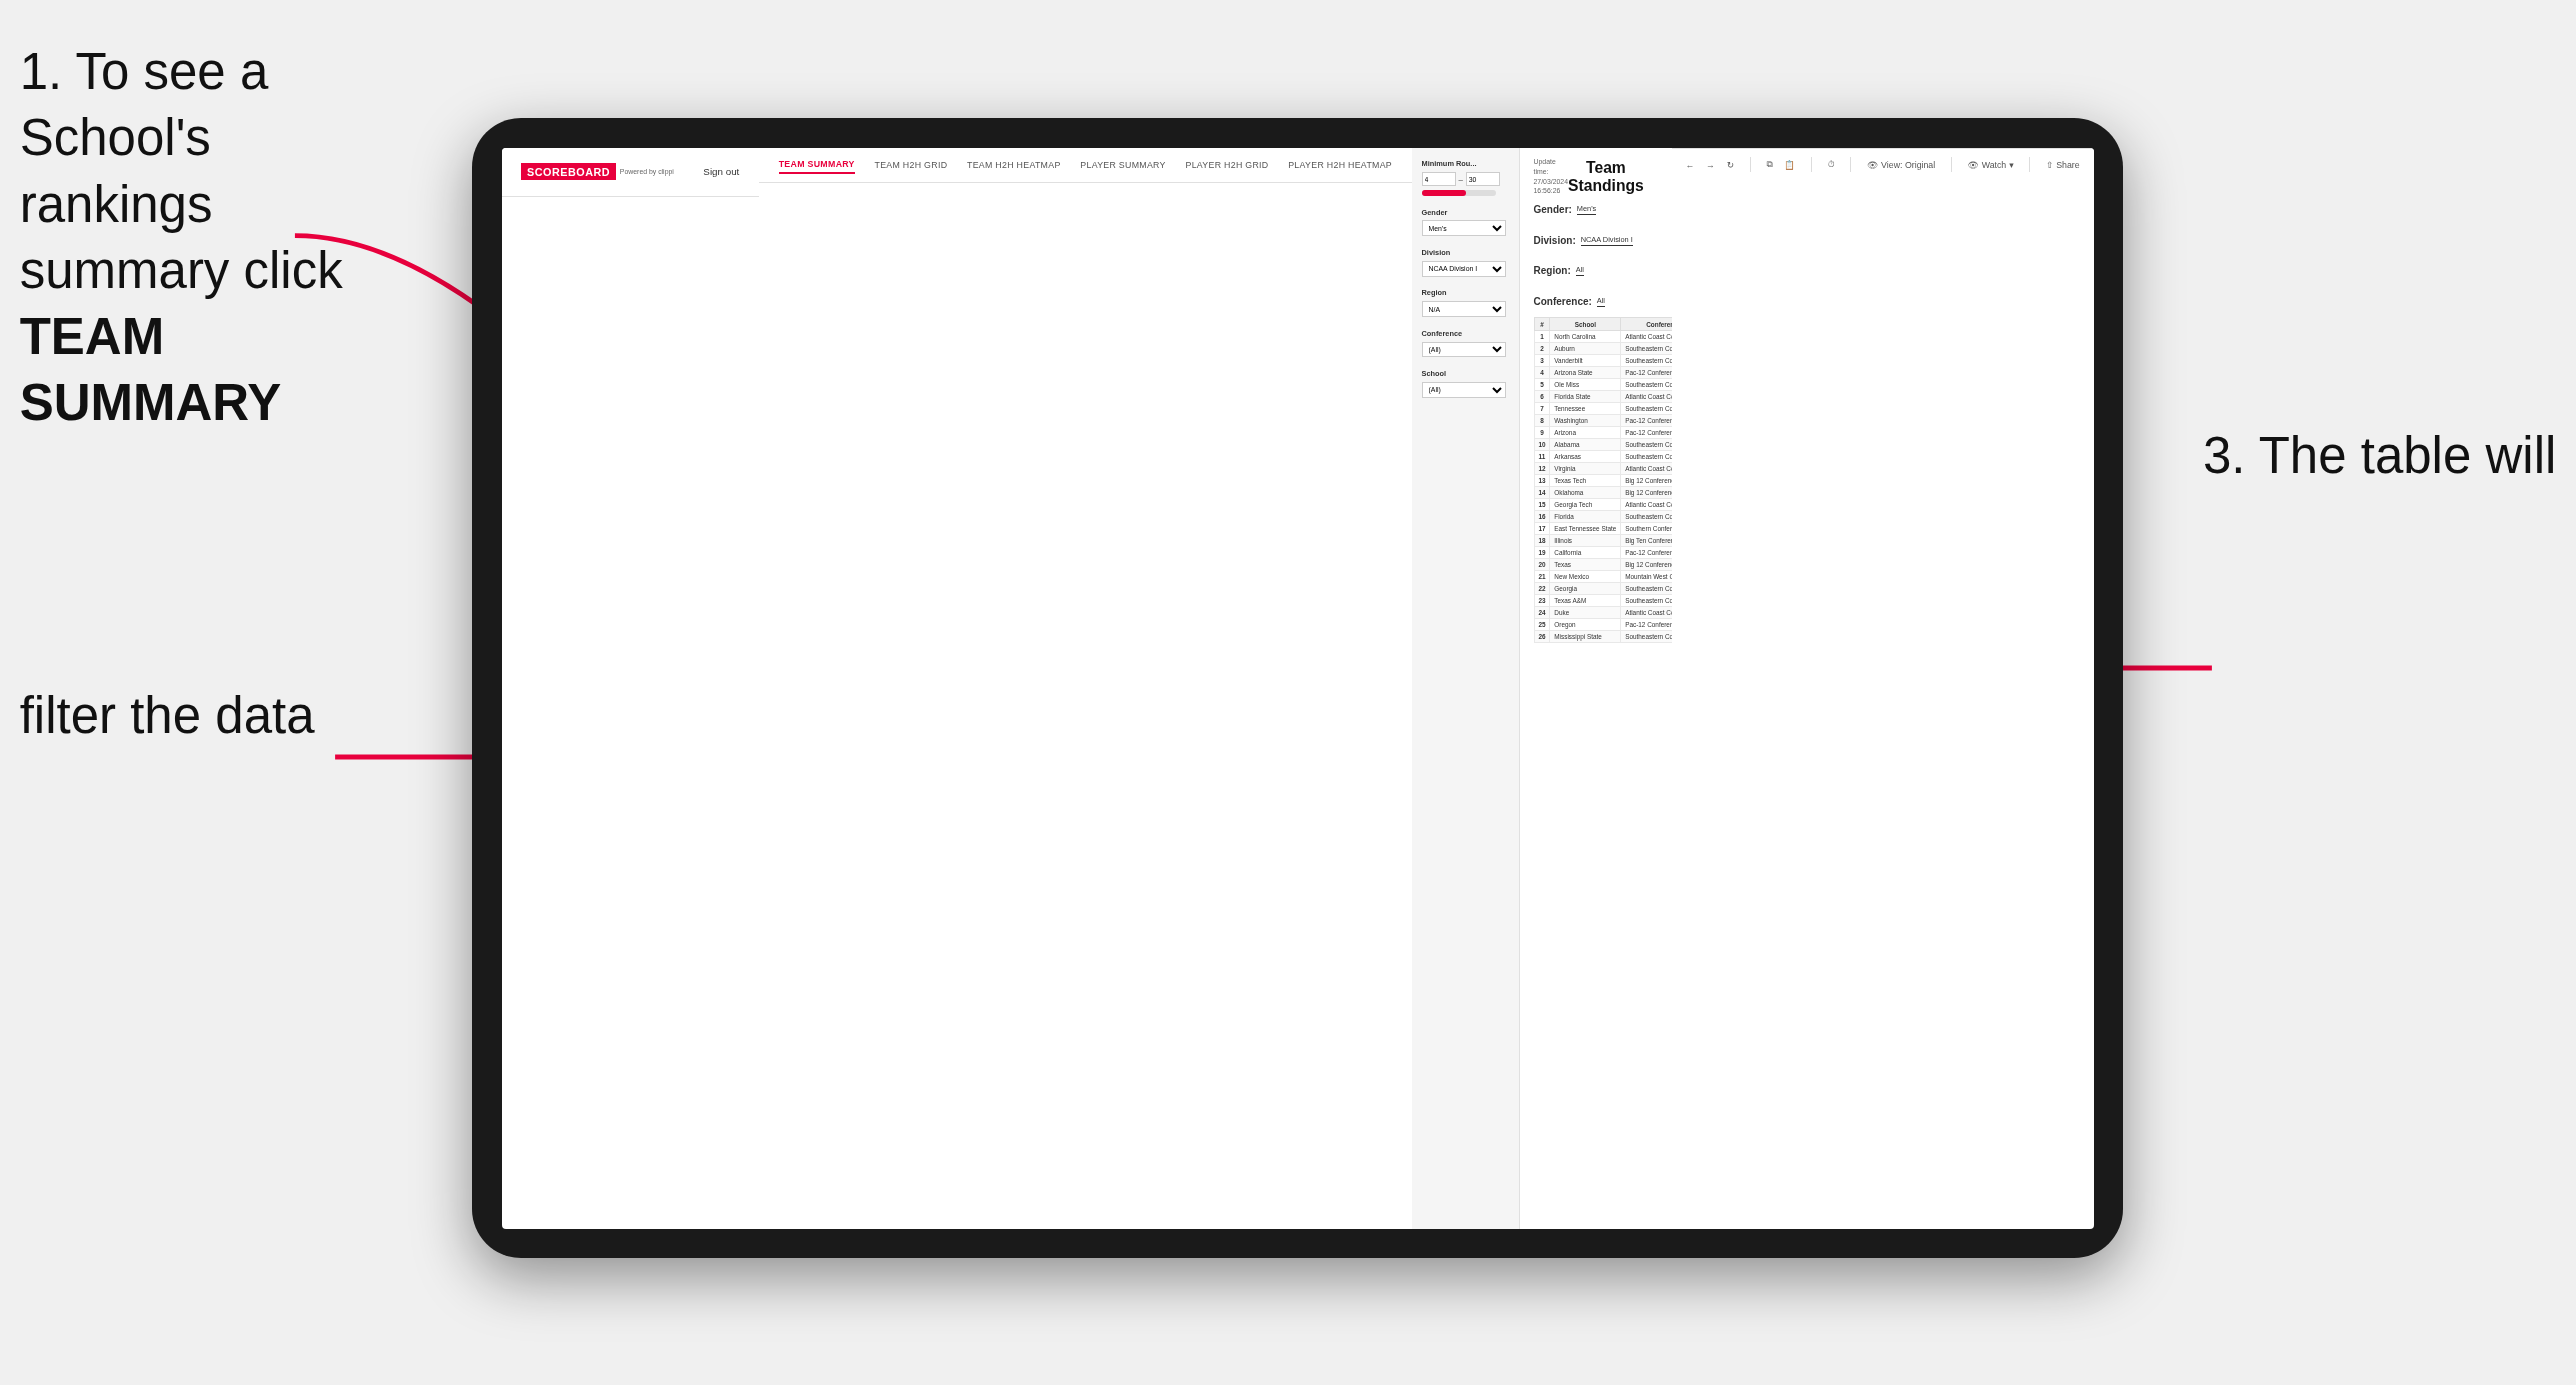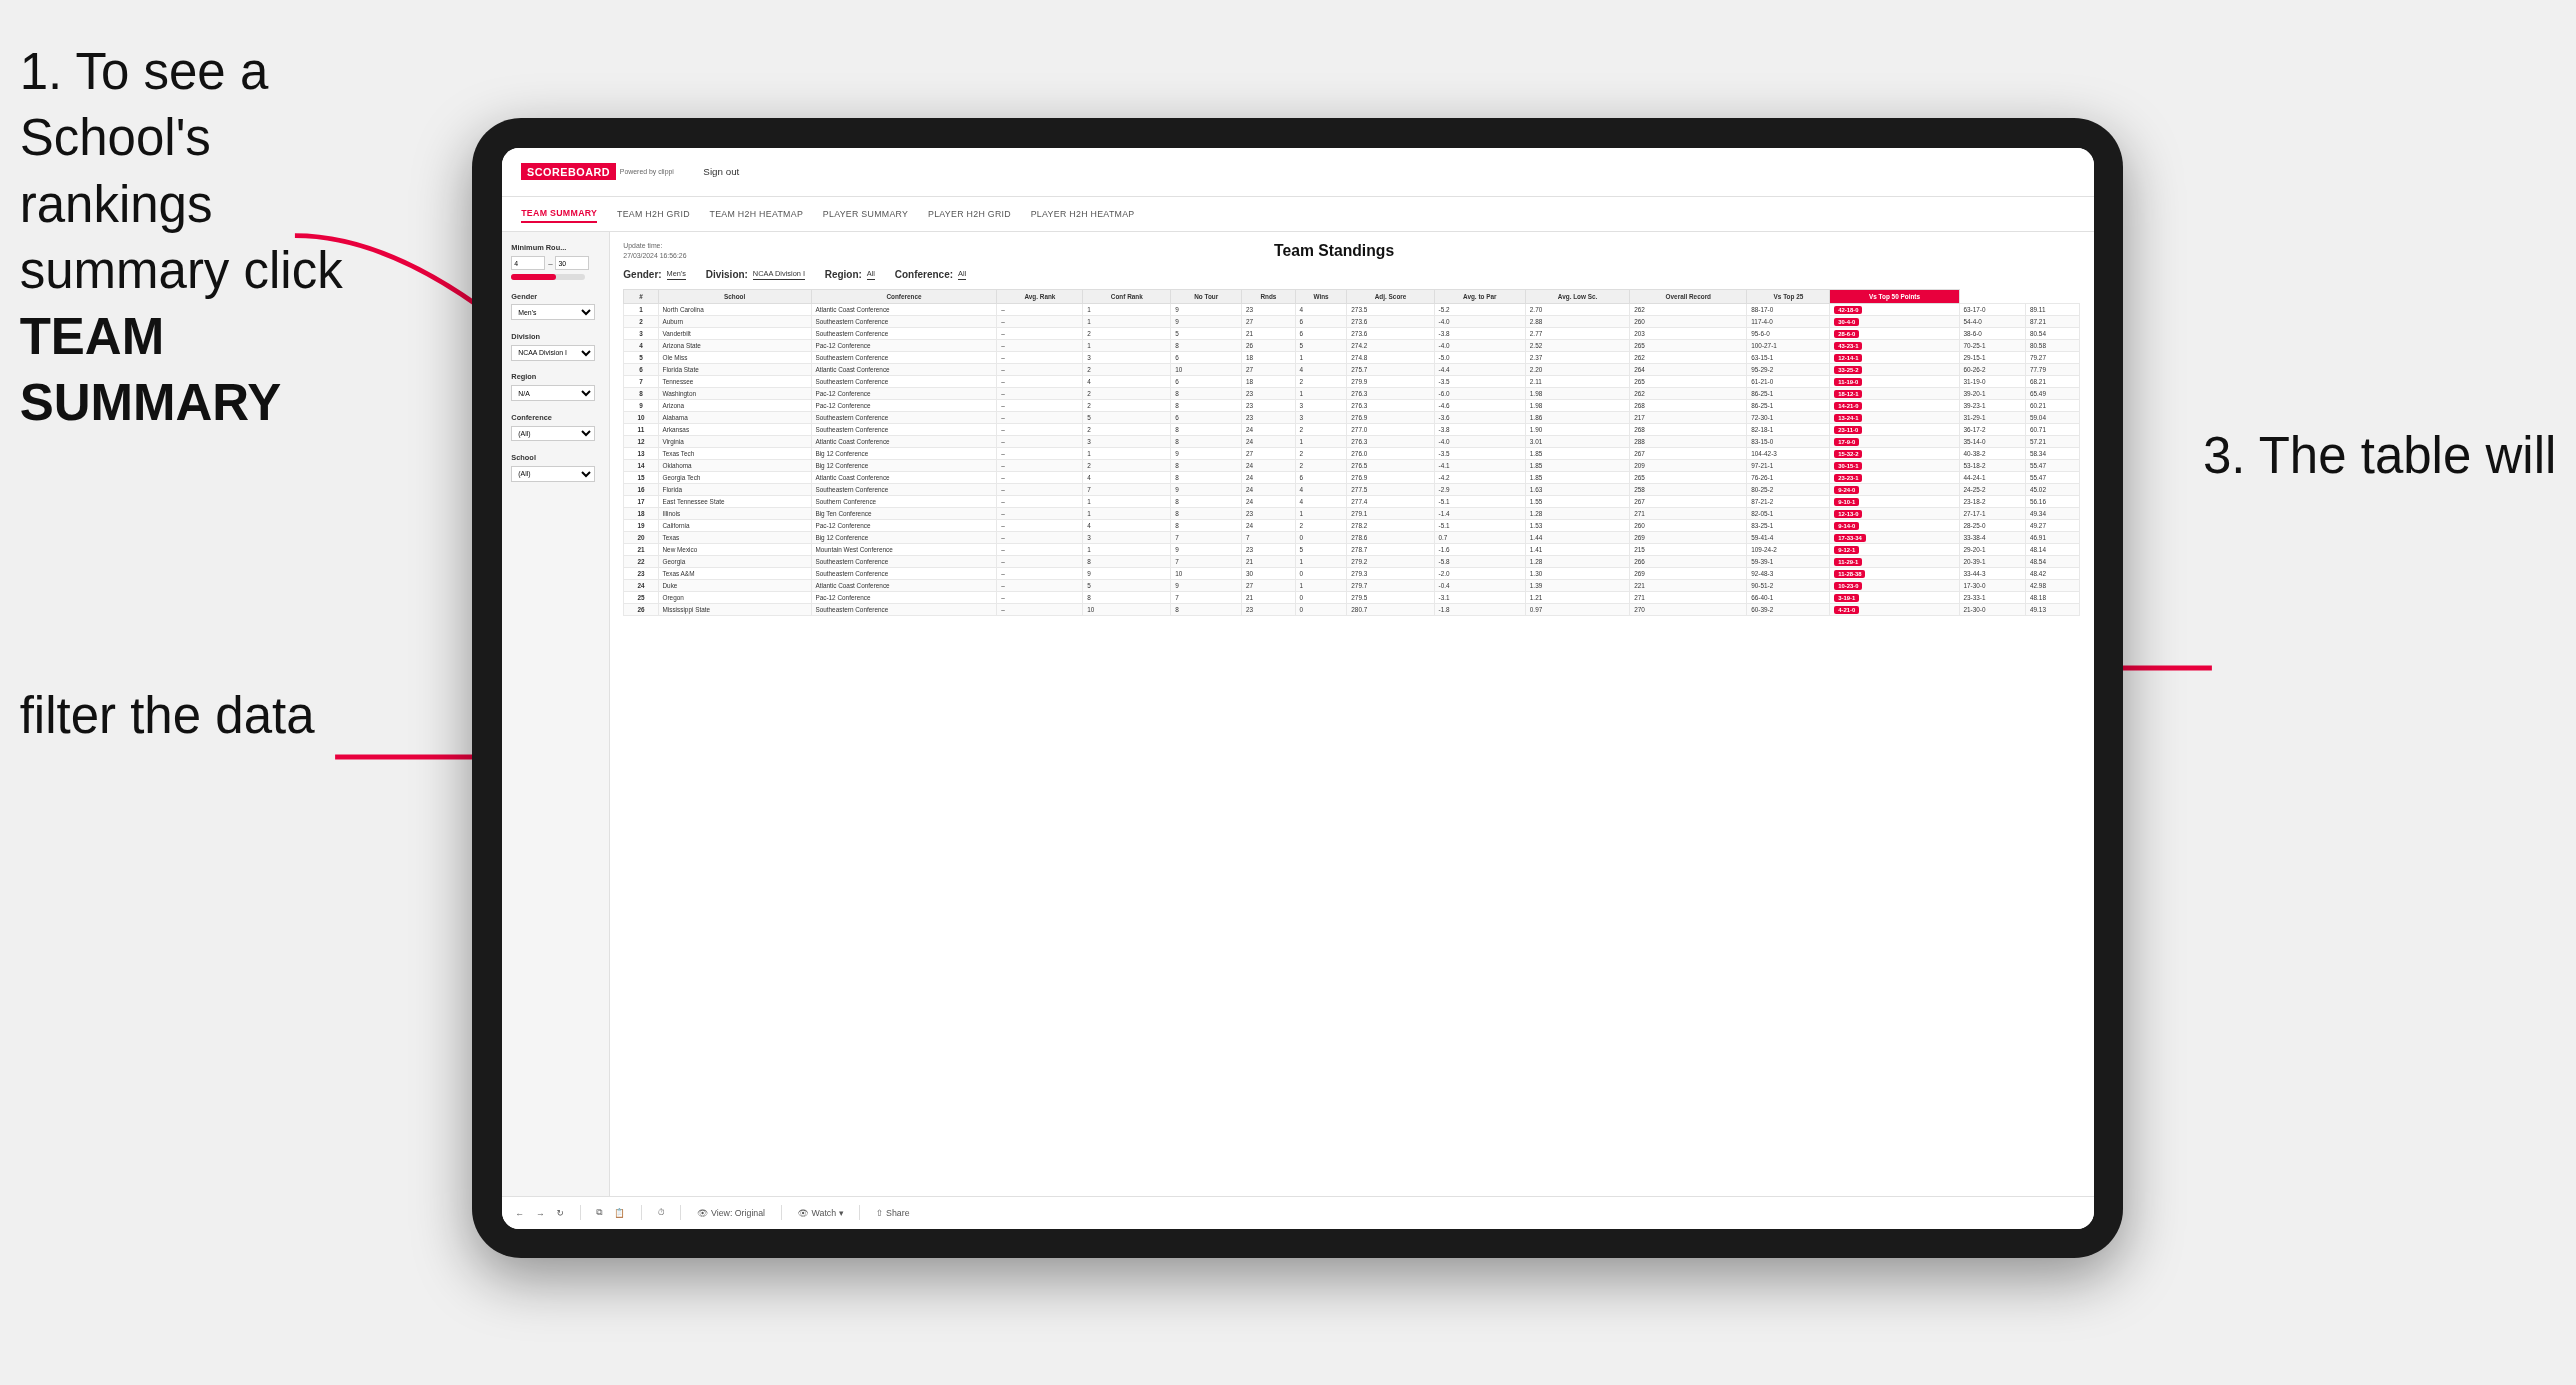--- a/index.html
+++ b/index.html
@@ -55,24 +55,23 @@
       background: #1a1a1a;
       border-radius: 49px;
       box-shadow: 0 19.7px 59px rgba(0,0,0,0.4);
       padding: 29.5px;
     }
 
     .tablet-screen {
       width: 100%;
       height: 100%;
       background: #fff;
-      border-radius: 17px;
+      border-radius: 4px;
       overflow: hidden;
       display: flex;
-      flex-direction: column;
     }
 
     
     .nav-bar {
       background: #fff;
       border-bottom: 1px solid #e0e0e0;
       padding: 0 19.7px;
       display: flex;
       align-items: center;
       height: 49px;

